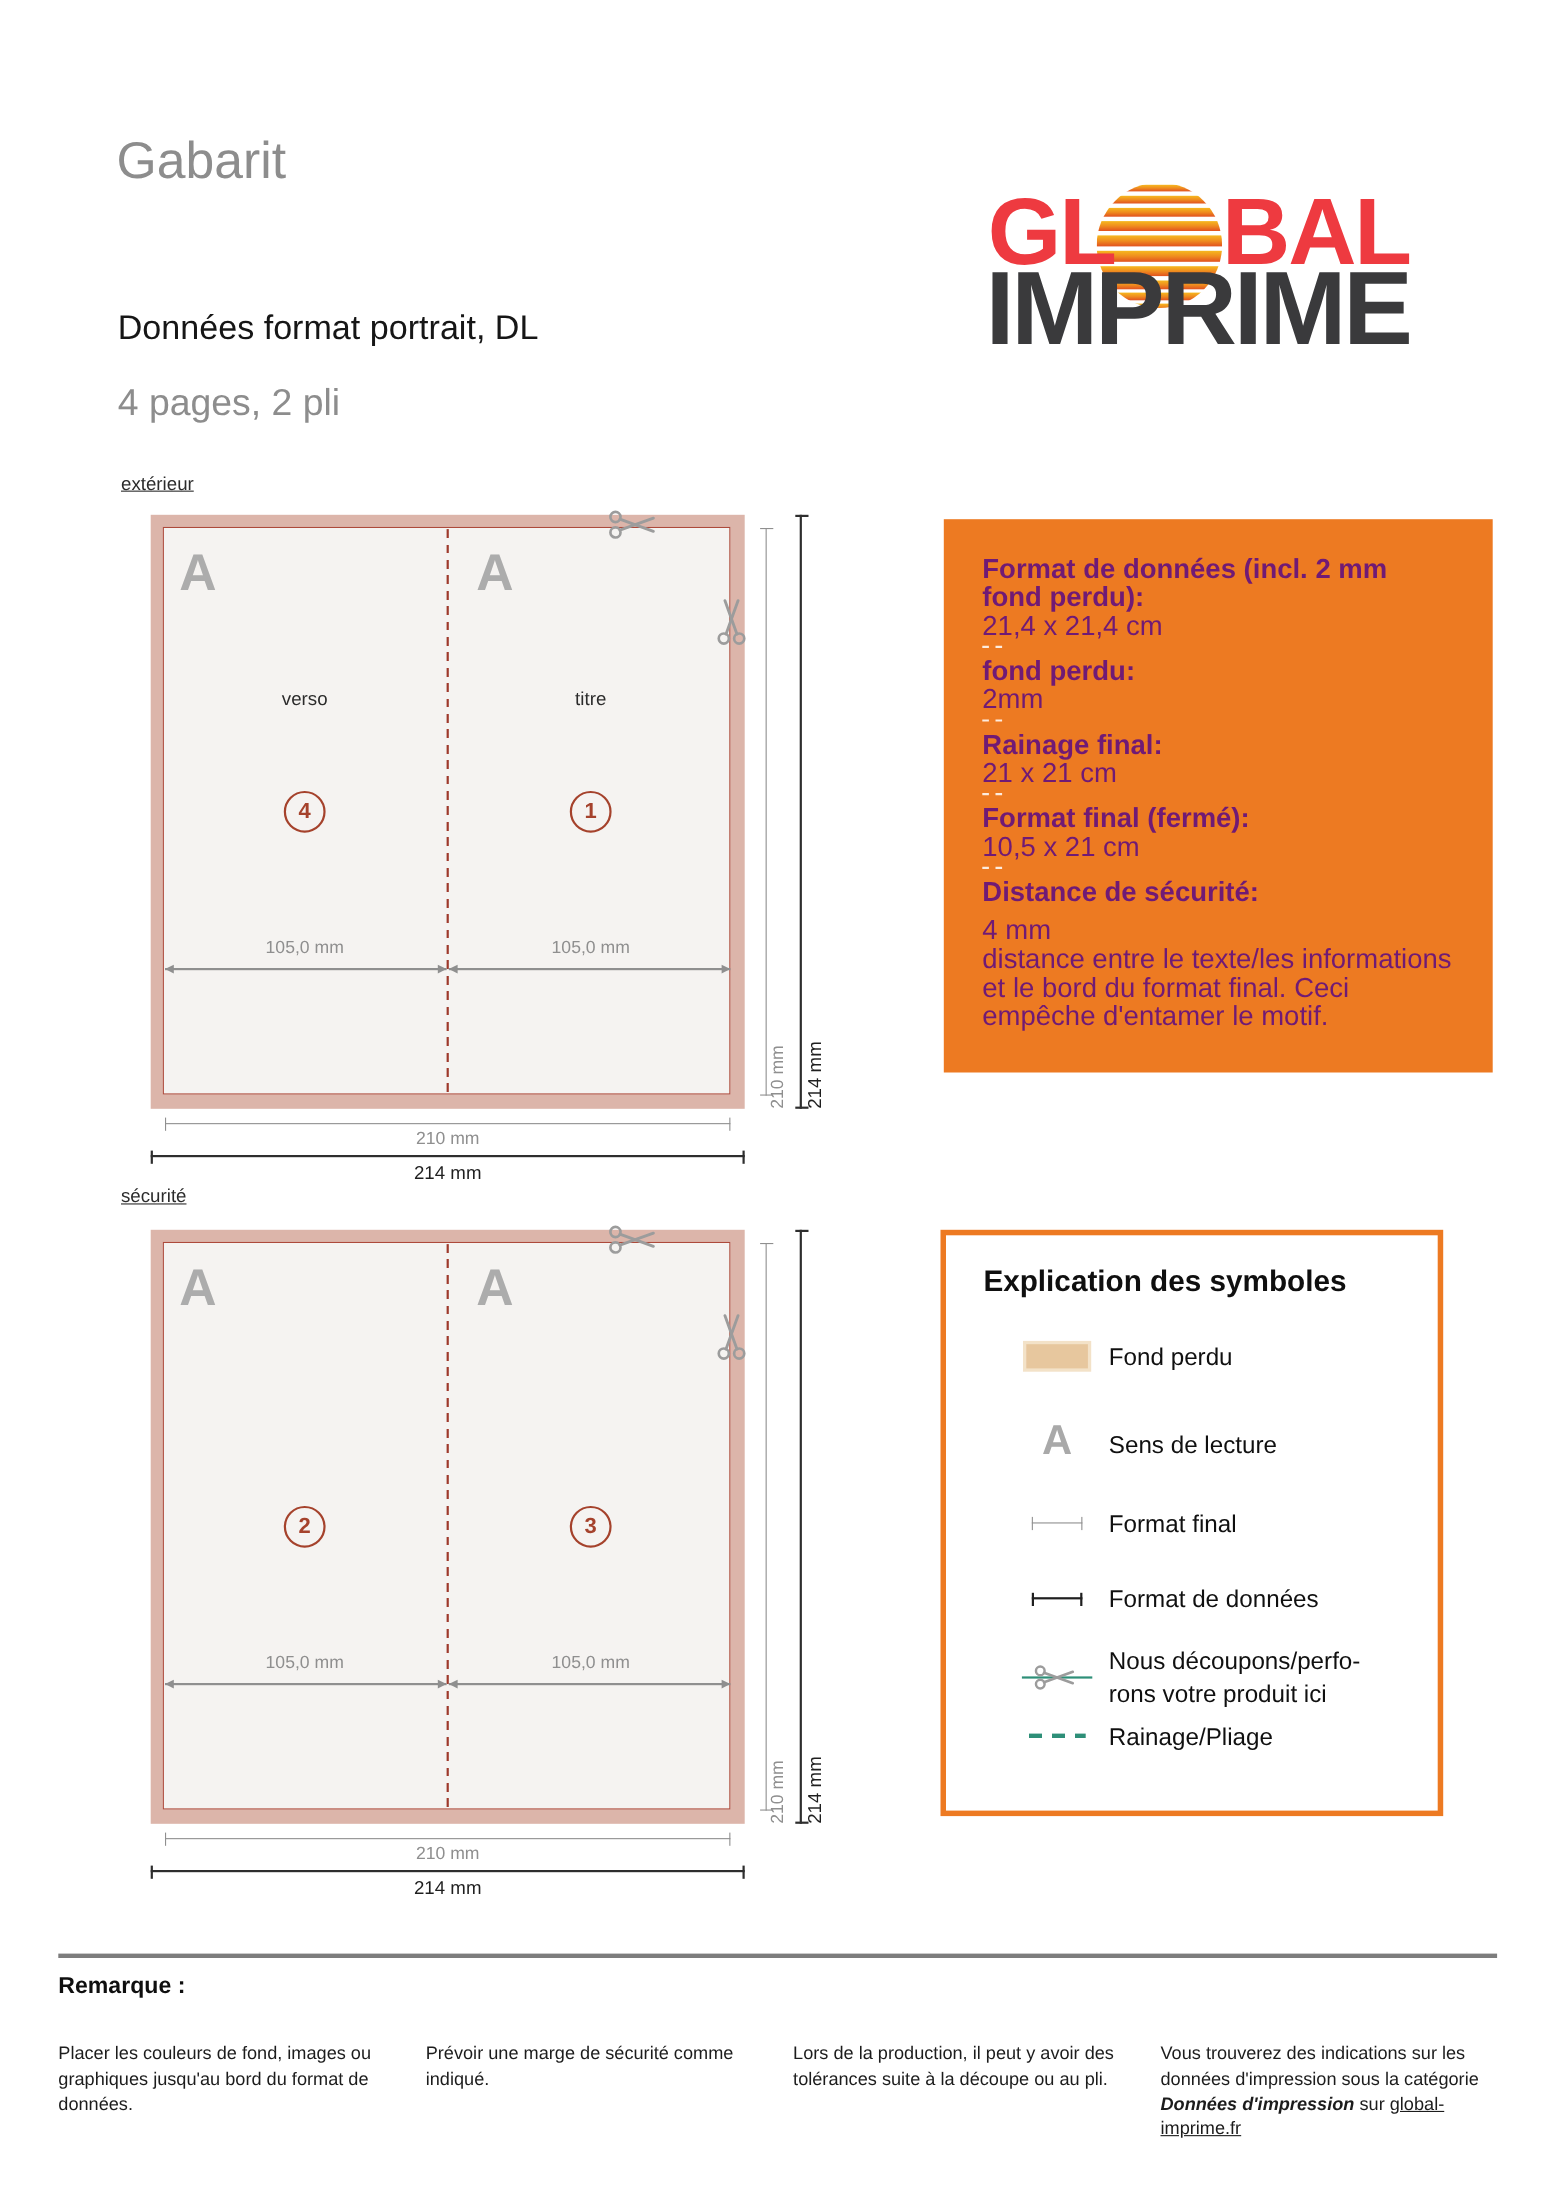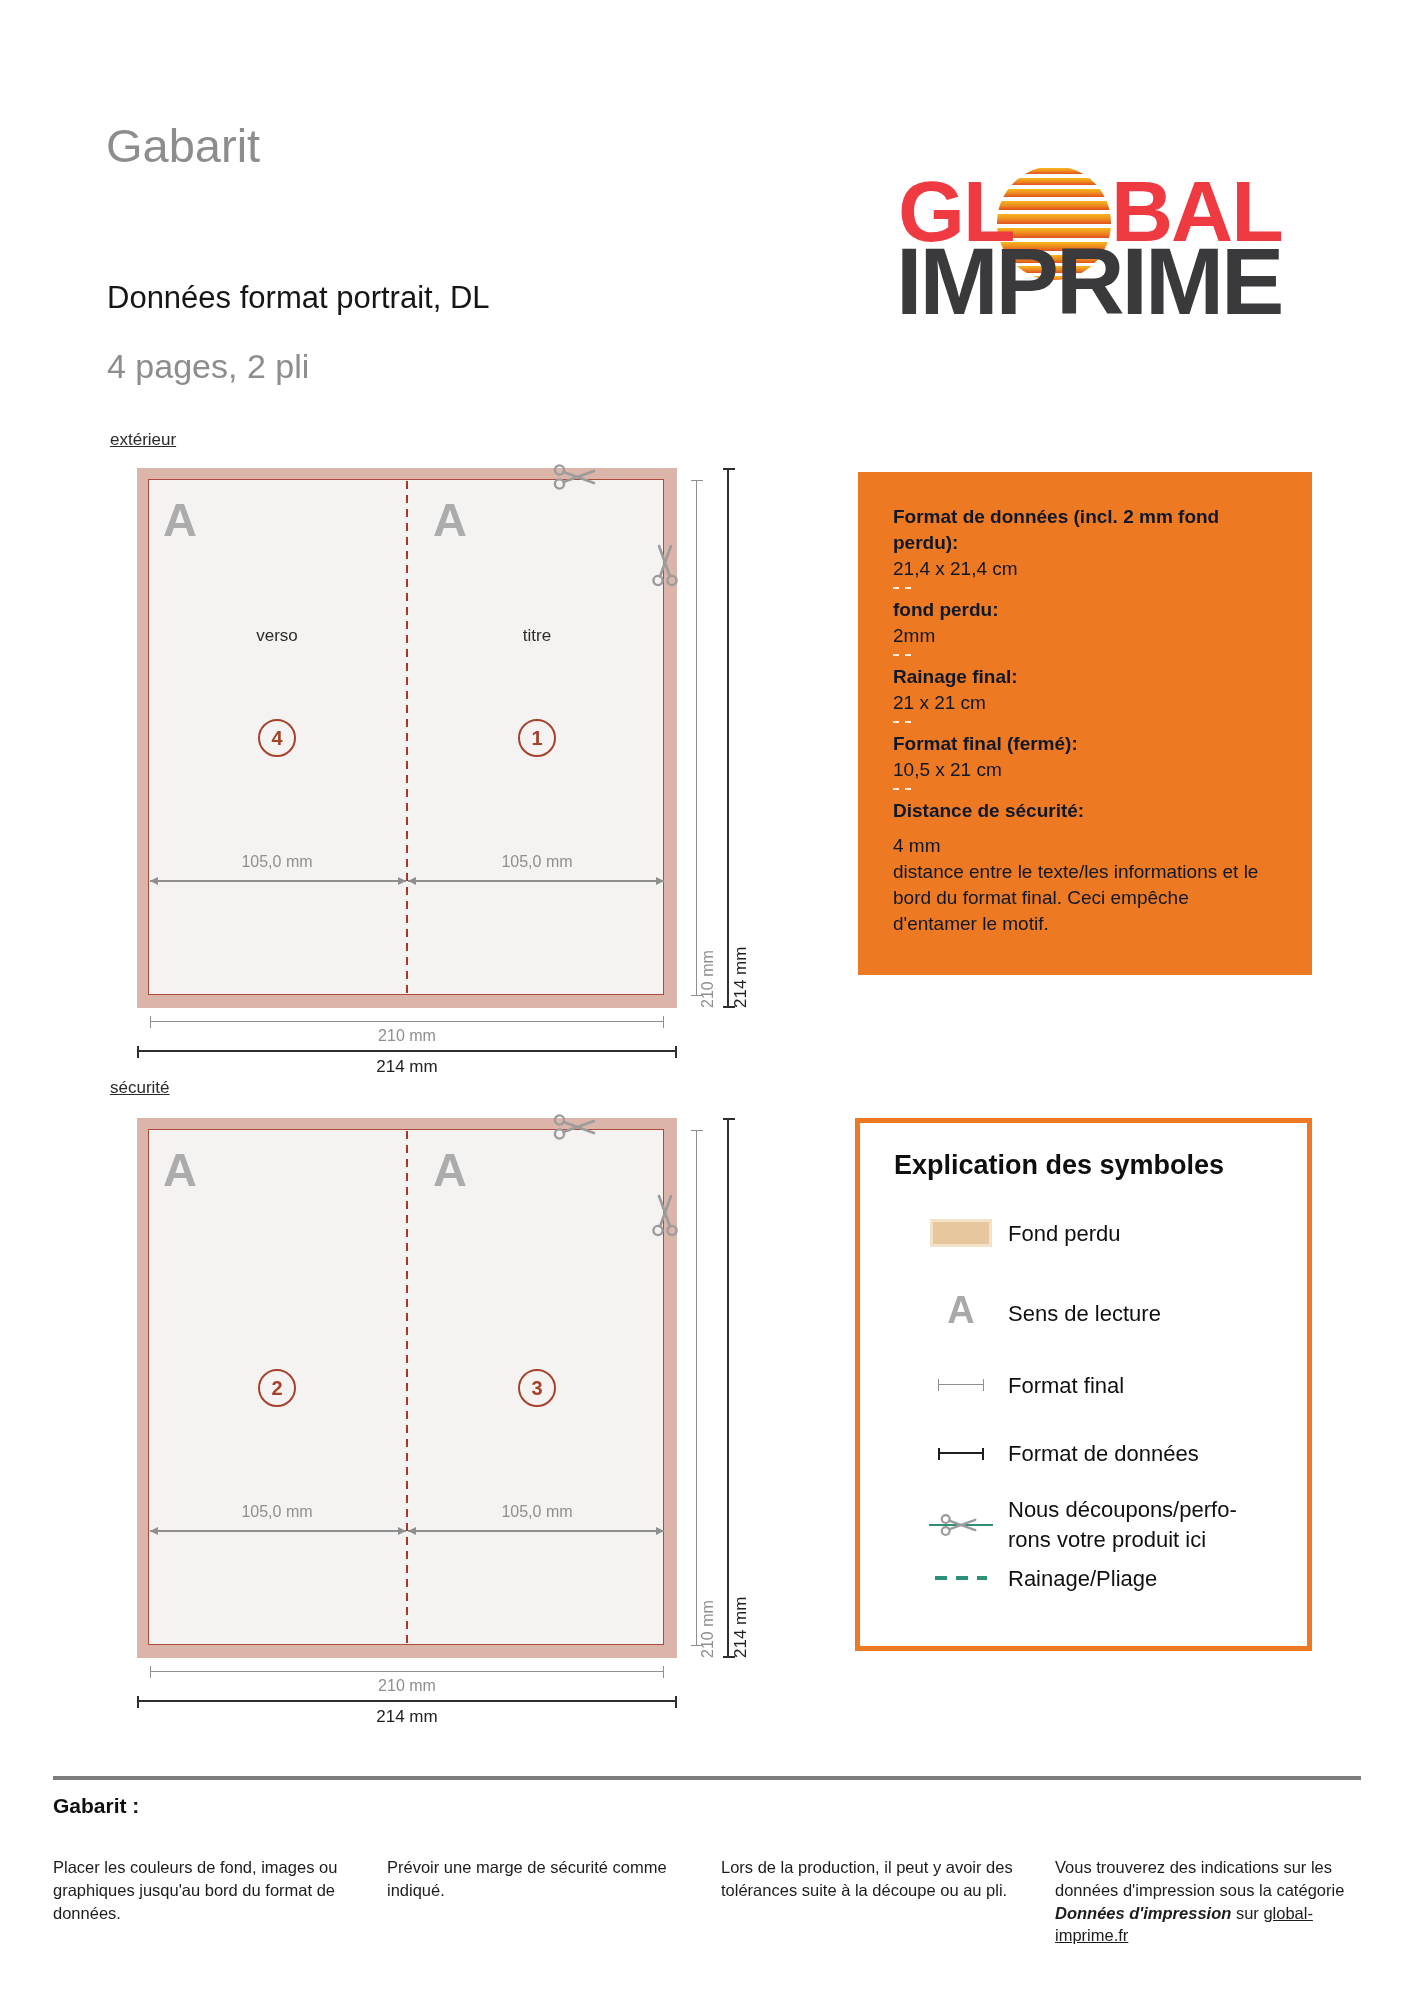--- a/index.html
+++ b/index.html
@@ -70,22 +70,22 @@
   .dimv.dark::after{bottom:0;border-bottom:2px solid #2e2e2e;}
   .vdim-label{position:absolute;top:0;height:540px;display:flex;align-items:center;
       writing-mode:vertical-rl;transform:rotate(180deg);white-space:nowrap;}
   .vdim-label.gray{font-size:16px;color:#8f8f8f;}
   .vdim-label.dark{font-size:17px;color:#1f1f1f;}
 
   .sc-top{position:absolute;left:415px;top:-5px;width:46px;height:28px;}
   .sc-right{position:absolute;left:505px;top:83px;width:46px;height:28px;transform:rotate(-90deg);}
 
   
-  .info-box{left:858px;top:472px;width:454px;height:503px;background:#ed7a22;color:#0f172a;
-            box-sizing:border-box;padding:32px 35px 0 35px;font-size:19px;line-height:26px;}
+  .info-box{left:858px;top:472px;width:499px;height:503px;background:#ed7a22;color:#701a75;
+            box-sizing:border-box;padding:32px 35px 0 35px;font-size:25px;line-height:26px;}
   .info-box .lbl{font-weight:bold;}
   .info-box .sep{width:18px;border-top:2px dashed rgba(255,255,255,.85);margin:5px 0 8px 0;}
   .info-box .gap{height:9px;}
 
   
   .legend{left:855px;top:1118px;width:457px;height:533px;background:#ffffff;
           border:5px solid #ed7a22;box-sizing:border-box;}
   .legend-title{position:absolute;left:34px;top:27px;font-size:27px;font-weight:bold;color:#0f0f0f;}
   .licon{position:absolute;left:62px;width:78px;display:flex;justify-content:center;align-items:center;}
   .llabel{position:absolute;left:148px;font-size:22px;color:#101010;line-height:30px;}
@@ -284,19 +284,19 @@
     <span style="display:block">rons votre produit ici</span>
   </div>
 
   <div class="licon" style="top:453px;">
       <div class="dashes"></div>
     </div>
   <div class="llabel" style="top:441px;">Rainage/Pliage</div>
 </div>
 
 <div class="abs foot-rule"></div>
-<div class="abs foot-head">Gabarit :</div>
+<div class="abs foot-head">Remarque :</div>
 <div class="abs foot-cols">
   <div>Placer les couleurs de fond, images ou graphiques jusqu'au bord du format de données.</div>
   <div>Prévoir une marge de sécurité comme indiqué.</div>
   <div>Lors de la production, il peut y avoir des tolérances suite à la découpe ou au pli.</div>
   <div><span>Vous trouverez des indications sur les données d'impression sous la catégorie </span><span class="bi">Données d'impression</span><span> sur </span><a href="#">global-imprime.fr</a></div>
 </div>
 
 </body></html>

